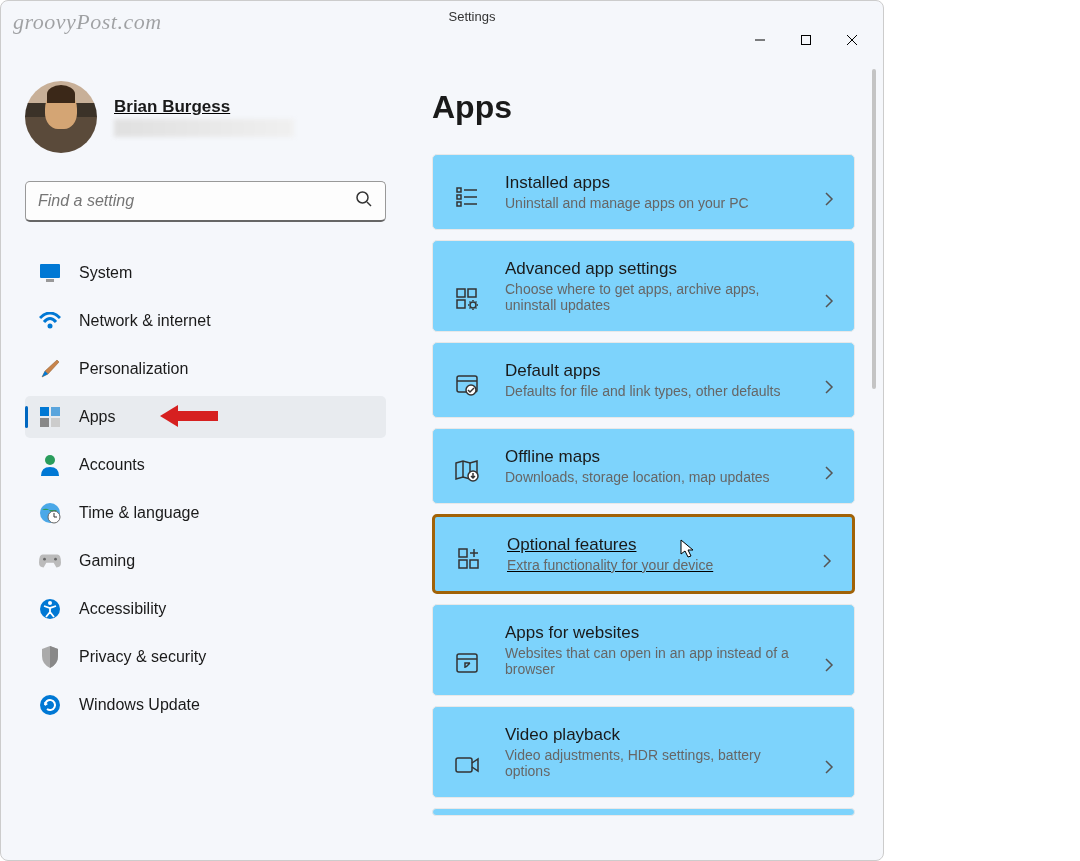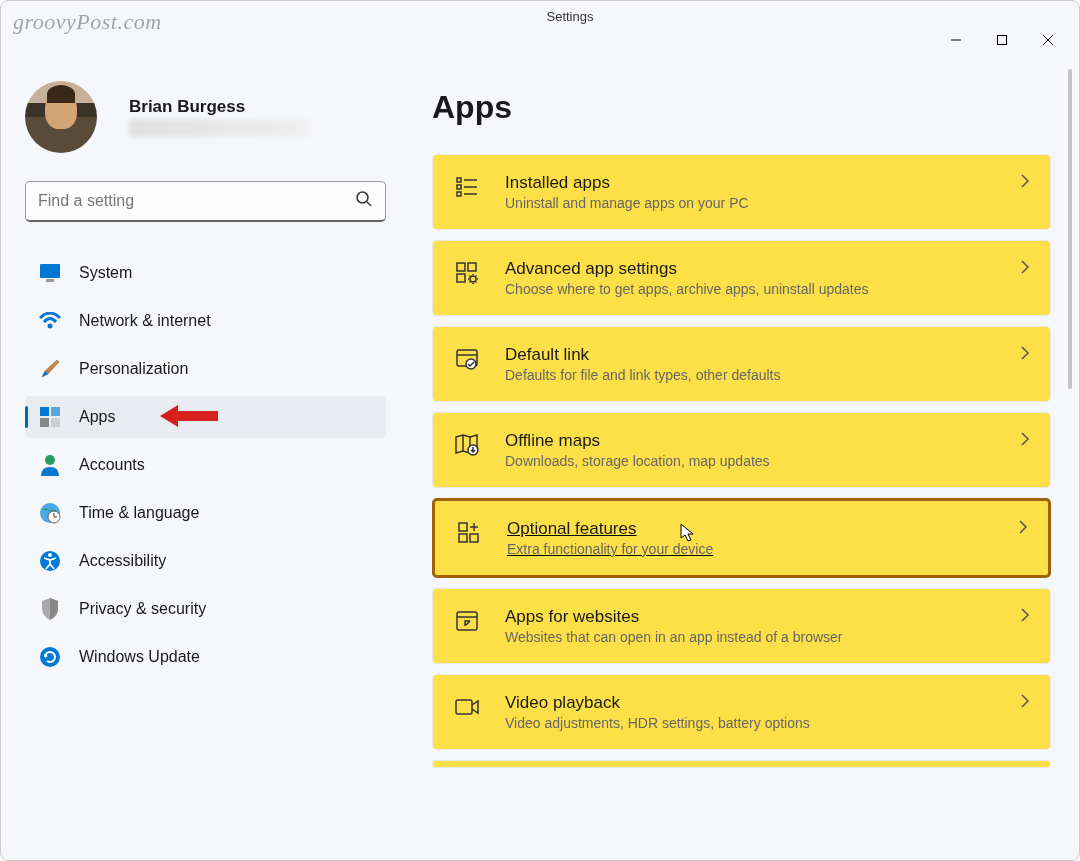--- a/index.html
+++ b/index.html
@@ -1,44 +1,44 @@
 <!DOCTYPE html>
 <html><head>
 <meta charset="utf-8">
 <style>
 * { margin: 0; padding: 0; box-sizing: border-box; font-family: 'Segoe UI', Tahoma, sans-serif; }
 body { background: #fff; width: 1080px; height: 861px; overflow: hidden; position: relative; }
-.window { width: 1080px; height: 861px; background: #f5f7fb; border: 1px solid #ccc; border-radius: 8px; position: relative; }
+.window { width: 884px; height: 861px; background: #f5f7fb; border: 1px solid #ccc; border-radius: 8px; position: relative; }
 .titlebar { height: 40px; display: flex; align-items: center; padding: 0 8px; flex-direction: column; }
 .titlebar-title { font-size: 13px; color: #333; margin-left: 60px; margin-top: 8px;}
 .titlebar-controls { margin-left: auto; display: flex; }
 .titlebar-btn { width: 46px; height: 32px; display: flex; align-items: center; justify-content: center; cursor: pointer; }
 .titlebar-btn svg { width: 12px; height: 12px; }
 .watermark { position: absolute; top: 8px; left: 12px; font-family: Georgia, serif; font-size: 22px; color: rgba(0,0,0,0.35); font-style: italic; letter-spacing: 0.5px; z-index: 10;}
 .content { display: flex; height: calc(100% - 40px); }
 .sidebar { width: 405px; padding: 20px 20px 20px 24px; }
-.profile { display: flex; align-items: center; gap: 32px; margin-bottom: 28px; margin-top: 20px;}
+.profile { display: flex; align-items: center; gap: 17px; margin-bottom: 28px; margin-top: 20px; text-decoration: underline;}
 .avatar { width: 72px; height: 72px; border-radius: 50%; background: #d4a574; display: flex; align-items: center; justify-content: center; overflow: hidden; position: relative;}
 .avatar-img { width:100%; height:100%; background: linear-gradient(#c8b098 30%, #3b3228 30%, #3b3228 50%, #5a4a3a 50%); display:flex; align-items:flex-start; justify-content:center;}
 .avatar-head { width: 32px; height: 40px; background: #d4a574; border-radius: 50% 50% 40% 40%; margin-top:8px; position:relative;}
 .avatar-head::before { content:''; position:absolute; top:-4px; left:2px; right:2px; height:18px; background:#3b2818; border-radius: 50% 50% 0 0;}
 .profile-name { font-size: 17px; font-weight: 600; color: #1a1a1a; }
 .profile-email { width: 180px; height: 18px; background: linear-gradient(90deg, #e0e0e0, #f0f0f0); margin-top: 2px; filter: blur(2px);}
 .search { display: flex; align-items: center; border: 1px solid #999; border-bottom: 2px solid #666; border-radius: 5px; padding: 8px 12px; background: #fdfdfd; margin-bottom: 30px; }
-.search input { border: none; outline: none; flex: 1; font-size: 16px; background: transparent; }
+.search input { border: none; outline: none; flex: 1; font-size: 16px; background: transparent; font-style: italic; }
 .nav { list-style: none; }
 .nav-item { display: flex; align-items: center; gap: 18px; padding: 10px 14px; border-radius: 5px; cursor: pointer; margin-bottom: 6px; position: relative;}
 .nav-item.active { background: #e8ebef; }
 .nav-item.active::before { content:''; position:absolute; left:0; top:10px; bottom:10px; width:3px; background:#0067c0; border-radius:2px;}
 .nav-icon { width: 22px; height: 22px; display: flex; align-items: center; justify-content: center; font-size: 18px; }
 .nav-label { font-size: 16px; color: #1a1a1a; }
 .arrow-annotation { position: absolute; left: 135px; top: 6px; }
 .main { flex: 1; padding: 20px 28px 20px 26px; overflow-y: auto; }
 .page-title { font-size: 32px; font-weight: 600; color: #1a1a1a; margin-bottom: 28px; margin-top: 28px;}
-.card { background: #fde047; border: 1px solid #e8e8e8; border-radius: 5px; padding: 18px 20px; display: flex; align-items: flex-start; gap: 24px; margin-bottom: 10px; cursor: pointer; position: relative;}
+.card { background: #7dd3fc; border: 1px solid #e8e8e8; border-radius: 5px; padding: 18px 20px; display: flex; align-items: flex-end; gap: 24px; margin-bottom: 10px; cursor: pointer; position: relative;}
 .card.highlighted { border: 3px solid #a16207; text-decoration: underline; }
 .card-icon { width: 28px; height: 28px; display: flex; align-items: center; justify-content: center; }
 .card-text { flex: 1; }
 .card-title { font-size: 17px; color: #1a1a1a; }
 .card-desc { font-size: 14px; color: #666; margin-top: 2px; }
 .chevron { color: #666; }
 .cursor-annotation { position: absolute; left: 245px; top: 22px; }
 .scrollbar-track { position:absolute; right:4px; top:48px; bottom:8px; width:10px; }
 .scrollbar-thumb { width:4px; height:320px; background:#c4c4c4; border-radius:2px; margin: 20px auto 0;}
 </style>
@@ -156,20 +156,30 @@
                 <path d="M 3 8 Q 8 5 11 9 Q 15 12 18 8" fill="#2a9d5c"></path>
                 <circle cx="15" cy="15" r="6" fill="#fff" stroke="#666"></circle>
                 <line x1="15" y1="15" x2="15" y2="11" stroke="#333"></line>
                 <line x1="15" y1="15" x2="18" y2="15" stroke="#333"></line>
               </svg>
             </span>
           <span class="nav-label">Time &amp; language</span>
         </li>
         <li class="nav-item">
           <span class="nav-icon">
+              <svg width="24" height="16" viewBox="0 0 24 16">
+                <path d="M 4 1 L 20 1 Q 24 1 24 10 Q 24 15 19 15 L 16 10 L 8 10 L 5 15 Q 0 15 0 10 Q 0 1 4 1 Z" fill="#bbb"></path>
+                <circle cx="6" cy="6" r="1.5" fill="#666"></circle>
+                <circle cx="18" cy="6" r="1.5" fill="#666"></circle>
+              </svg>
+            </span>
+          <span class="nav-label">Gaming</span>
+        </li>
+        <li class="nav-item">
+          <span class="nav-icon">
               <svg width="22" height="22" viewBox="0 0 22 22">
                 <circle cx="11" cy="11" r="10" fill="#0078d4"></circle>
                 <circle cx="11" cy="5" r="2" fill="#fff"></circle>
                 <path d="M 5 8 L 11 10 L 17 8 L 11 10 L 11 14 L 7 19 M 11 14 L 15 19" stroke="#fff" stroke-width="1.8" fill="none"></path>
               </svg>
             </span>
           <span class="nav-label">Accessibility</span>
         </li>
         <li class="nav-item">
           <span class="nav-icon">
@@ -238,21 +248,21 @@
       <div class="card">
         <span class="card-icon">
             <svg width="24" height="24" viewBox="0 0 24 24" stroke="#333" stroke-width="1.5" fill="none">
               <rect x="2" y="3" width="20" height="16" rx="2"></rect>
               <line x1="2" y1="8" x2="22" y2="8"></line>
               <circle cx="16" cy="17" r="5" fill="#fff"></circle>
               <path d="M 13 17 L 15 19 L 19 15"></path>
             </svg>
           </span>
         <div class="card-text">
-          <div class="card-title">Default link</div>
+          <div class="card-title">Default apps</div>
           <div class="card-desc">Defaults for file and link types, other defaults</div>
         </div>
         <span class="chevron"><svg width="10" height="16" viewBox="0 0 10 16">
               <path d="M 2 2 L 8 8 L 2 14" stroke="#555" stroke-width="1.5" fill="none"></path>
             </svg></span>
       </div>
 
       <div class="card">
         <span class="card-icon">
             <svg width="26" height="24" viewBox="0 0 26 24" stroke="#333" stroke-width="1.5" fill="none">

